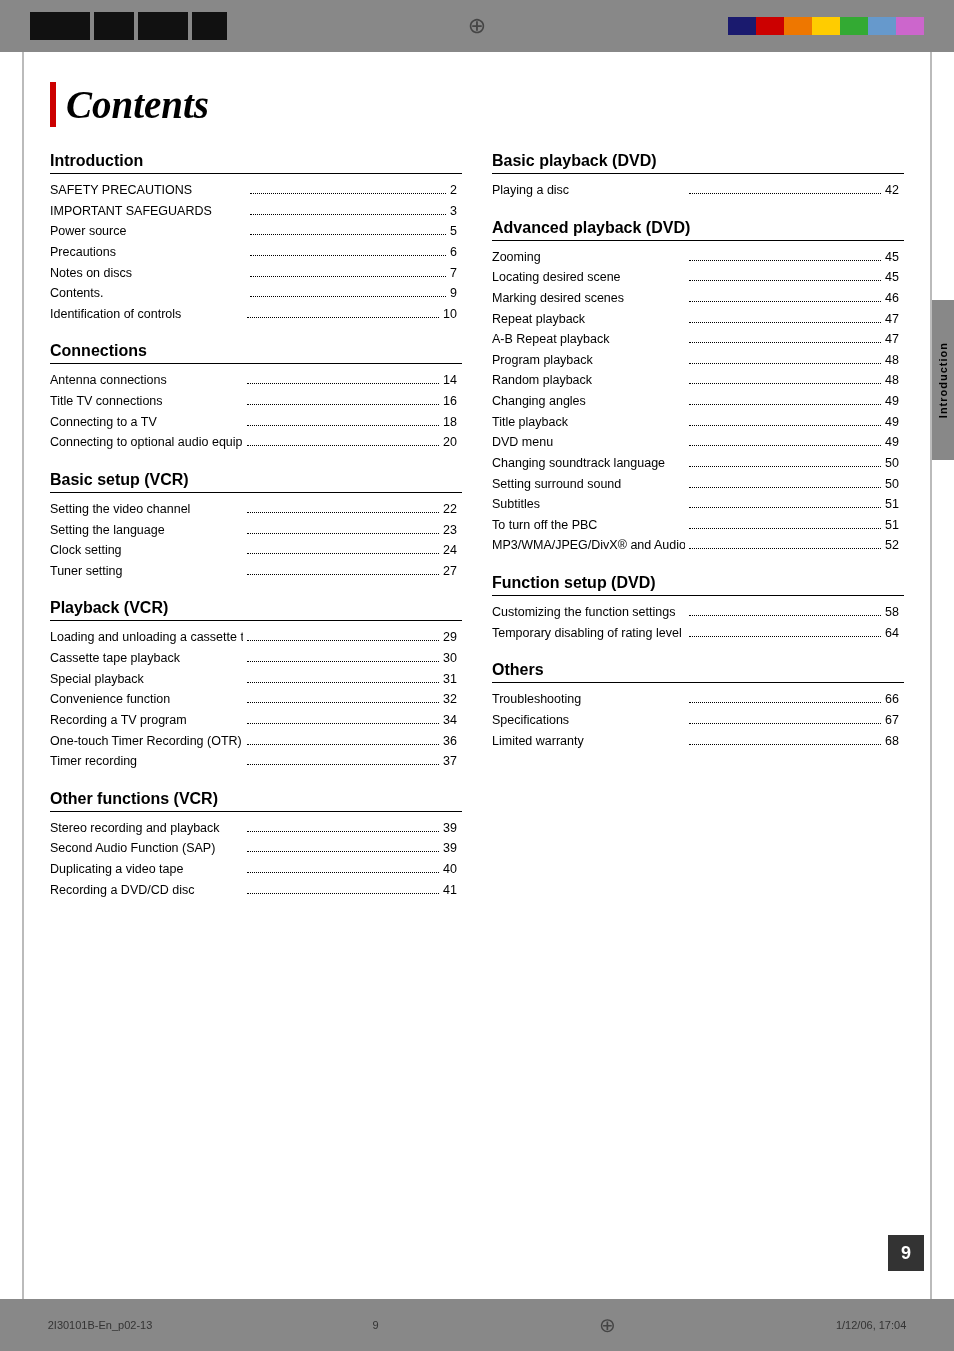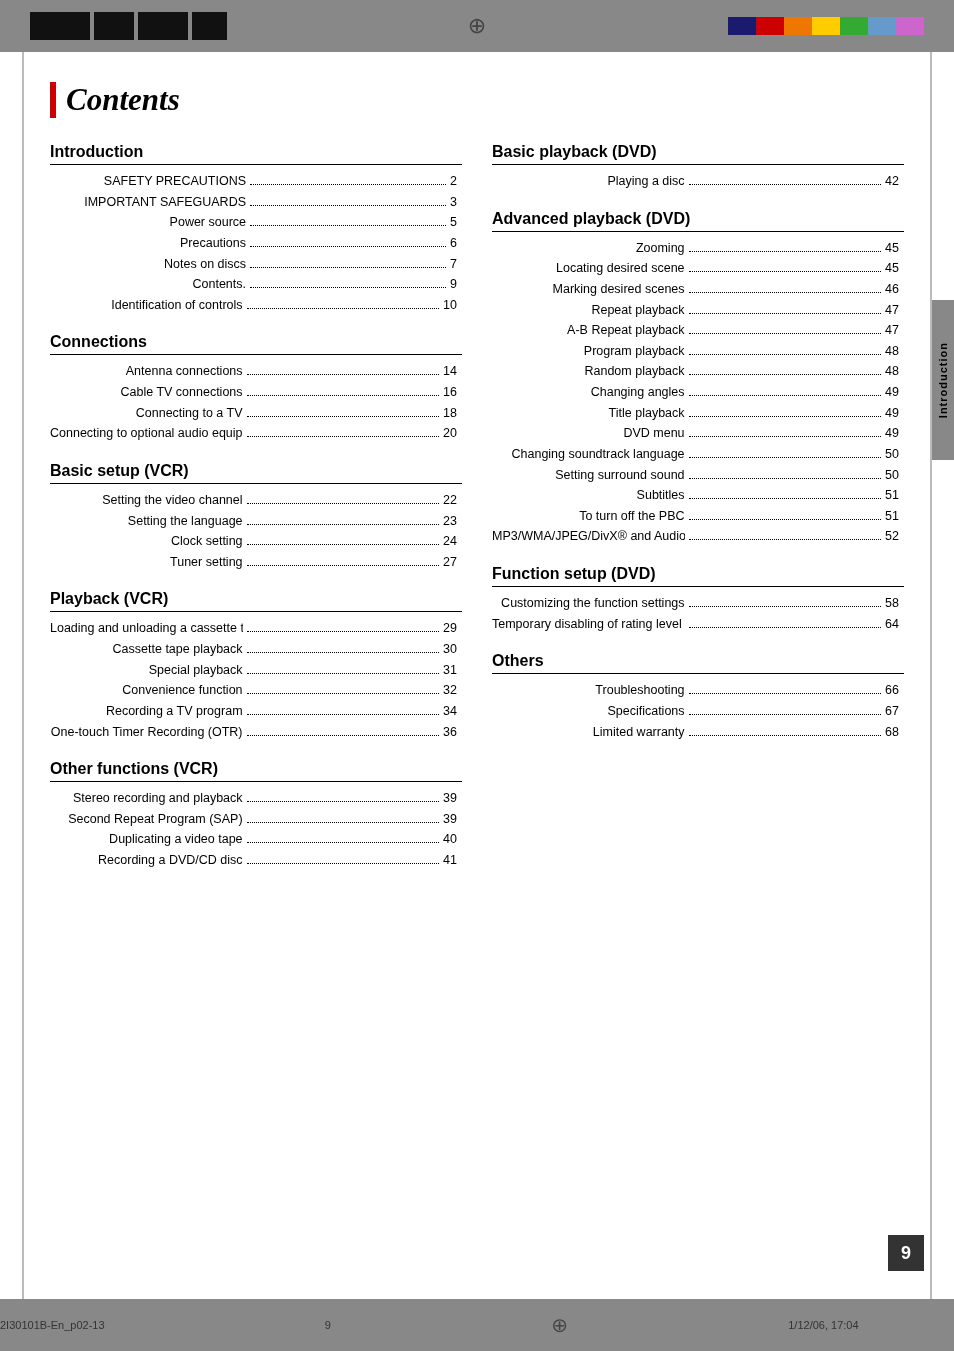--- a/index.html
+++ b/index.html
@@ -69,21 +69,21 @@
 
     
     .footer-bar {
       position: absolute;
       bottom: 0;
       width: 100%;
       height: 52px;
       background: #888;
       display: flex;
       align-items: center;
-      justify-content: flex-start;
+      justify-content: center;
     }
     .footer-inner {
       width: 90%;
       display: flex;
       justify-content: space-between;
       align-items: center;
       color: #333;
       font-size: 11px;
     }
     .footer-symbol {
@@ -130,21 +130,21 @@
 
     
     .main-content {
       padding: 30px 50px 90px 50px;
       position: relative;
     }
 
     
     .contents-title {
       font-family: Georgia, 'Times New Roman', serif;
-      font-size: 31px;
+      font-size: 39px;
       font-style: italic;
       font-weight: bold;
       margin-bottom: 25px;
       padding-left: 10px;
       border-left: 6px solid #cc0000;
       color: #000;
     }
 
     
     .two-col {
@@ -172,21 +172,20 @@
     }
 
     
     .toc-item {
       display: flex;
       justify-content: space-between;
       align-items: baseline;
       font-size: 12.5px;
       line-height: 1.65;
       padding-right: 5px;
-      text-align: right;
     }
     .toc-item-text {
       flex: 1;
       white-space: nowrap;
       overflow: hidden;
       text-overflow: clip;
     }
     .toc-dots {
       flex: 1;
       border-bottom: 1px dotted #000;
@@ -271,21 +270,21 @@
           <span class="toc-dots"></span>
           <span class="toc-page">10</span>
         </div>
         <div class="section-heading">Connections</div>
         <div class="toc-item">
           <span class="toc-item-text">Antenna connections</span>
           <span class="toc-dots"></span>
           <span class="toc-page">14</span>
         </div>
         <div class="toc-item">
-          <span class="toc-item-text">Cable TV connections</span>
+          <span class="toc-item-text">Title TV connections</span>
           <span class="toc-dots"></span>
           <span class="toc-page">16</span>
         </div>
         <div class="toc-item">
           <span class="toc-item-text">Connecting to a TV</span>
           <span class="toc-dots"></span>
           <span class="toc-page">18</span>
         </div>
         <div class="toc-item">
           <span class="toc-item-text">Connecting to optional audio equipment</span>
@@ -337,28 +336,33 @@
         <div class="toc-item">
           <span class="toc-item-text">Recording a TV program</span>
           <span class="toc-dots"></span>
           <span class="toc-page">34</span>
         </div>
         <div class="toc-item">
           <span class="toc-item-text">One-touch Timer Recording (OTR)</span>
           <span class="toc-dots"></span>
           <span class="toc-page">36</span>
         </div>
+        <div class="toc-item">
+          <span class="toc-item-text">Timer recording</span>
+          <span class="toc-dots"></span>
+          <span class="toc-page">37</span>
+        </div>
         <div class="section-heading">Other functions (VCR)</div>
         <div class="toc-item">
           <span class="toc-item-text">Stereo recording and playback</span>
           <span class="toc-dots"></span>
           <span class="toc-page">39</span>
         </div>
         <div class="toc-item">
-          <span class="toc-item-text">Second Repeat Program (SAP)</span>
+          <span class="toc-item-text">Second Audio Function (SAP)</span>
           <span class="toc-dots"></span>
           <span class="toc-page">39</span>
         </div>
         <div class="toc-item">
           <span class="toc-item-text">Duplicating a video tape</span>
           <span class="toc-dots"></span>
           <span class="toc-page">40</span>
         </div>
         <div class="toc-item">
           <span class="toc-item-text">Recording a DVD/CD disc</span>

